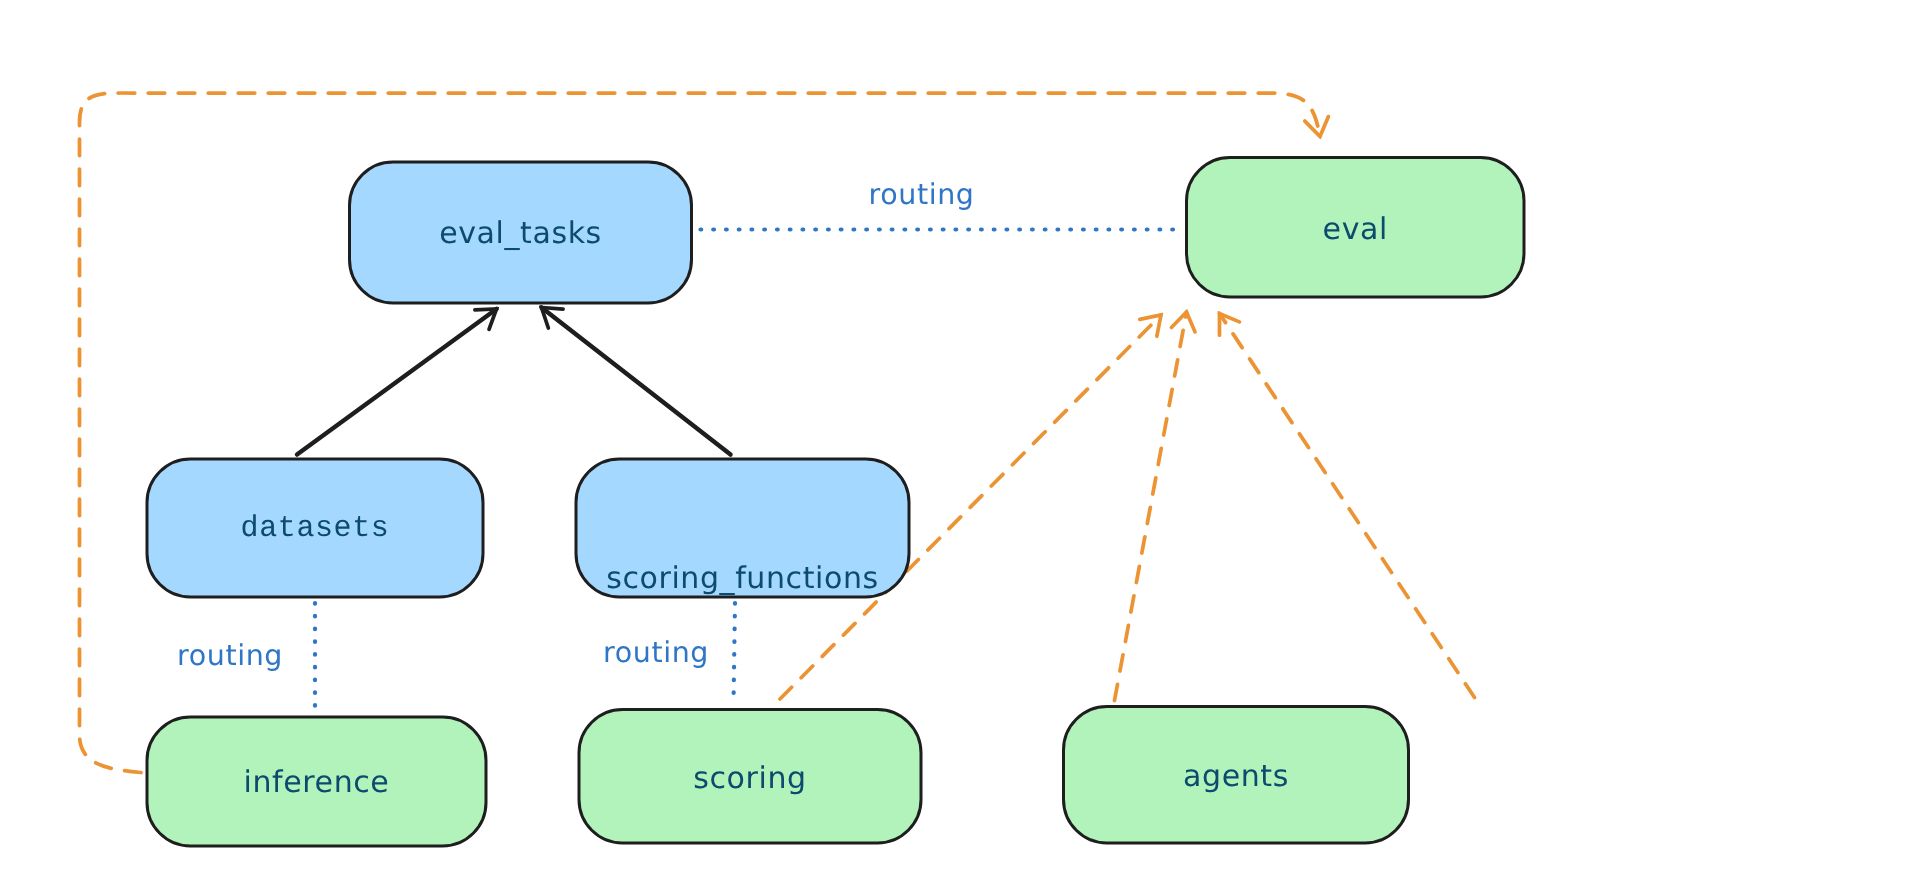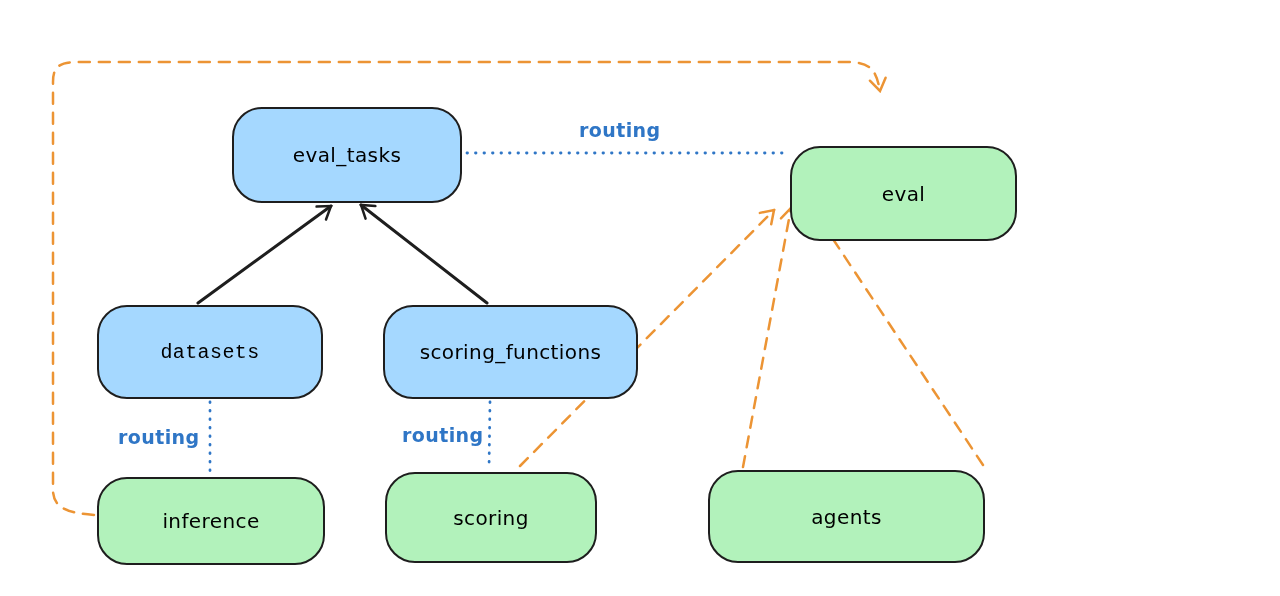--- a/index.html
+++ b/index.html
@@ -20,31 +20,31 @@
   .node {
     position: absolute;
     z-index: 2;
     box-sizing: border-box;
     border: 2.5px solid #1e1e1e;
     border-radius: 30px;
     display: flex;
     align-items: center;
     justify-content: center;
     font-size: 20px;
-    color: #000000;
+    color: #0c4a6e;
     letter-spacing: 0.4px;
   }
   .node.blue  { background: #a5d8ff; }
   .node.green { background: #b2f2bb; }
   .edge-label {
     position: absolute;
     z-index: 3;
     color: #2f76c6;
     font-size: 19px;
-    font-weight: bold;
+    font-weight: normal;
     letter-spacing: 0.4px;
     white-space: nowrap;
   }
 </style>
 </head>
 <body>
 
 <div class="canvas">
 
   <svg class="wires" viewBox="0 0 1280 596">
@@ -68,41 +68,41 @@
     <path d="M 743 467 L 791 208" fill="none" stroke="#ec9434" stroke-width="2.5" stroke-linecap="round" stroke-dasharray="11 9" marker-end="url(#ah-orange)"></path>
     <path d="M 983 465 L 813 209" fill="none" stroke="#ec9434" stroke-width="2.5" stroke-linecap="round" stroke-dasharray="11 9" marker-end="url(#ah-orange)"></path>
 
     <path d="M 94 515 C 72 513 53 510 53 490 L 53 82 C 53 65 61 62 80 62 L 850 62 C 871 63 876 70 880 91" fill="none" stroke="#ec9434" stroke-width="2.5" stroke-linecap="round" stroke-dasharray="11 9" marker-end="url(#ah-orange)"></path>
   </svg>
 
   <div class="node blue" style="left:232px; top:107px; width:230px; height:96px;">
     <span>eval_tasks</span>
   </div>
 
-  <div class="node green" style="left:790px; top:104px; width:227px; height:95px;margin-top:42px;">
+  <div class="node green" style="left:790px; top:104px; width:227px; height:95px;">
     <span>eval</span>
   </div>
 
   <div class="node blue" style="left:97px; top:305px; width:226px; height:94px;font-family:Liberation Mono, monospace;">
     <span>datasets</span>
   </div>
 
-  <div class="node blue" style="left:383px; top:305px; width:255px; height:94px;">
+  <div class="node blue" style="left:383px; top:305px; width:224px; height:94px;align-items:flex-end;">
     <span>scoring_functions</span>
   </div>
 
   <div class="node green" style="left:97px; top:477px; width:228px; height:88px;">
     <span>inference</span>
   </div>
 
-  <div class="node green" style="left:385px; top:472px; width:212px; height:91px;">
+  <div class="node green" style="left:385px; top:472px; width:230px; height:91px;">
     <span>scoring</span>
   </div>
 
-  <div class="node green" style="left:708px; top:470px; width:277px; height:93px;">
+  <div class="node green" style="left:708px; top:470px; width:232px; height:93px;">
     <span>agents</span>
   </div>
 
 
   <div class="edge-label" style="left:579px; top:119px;">routing</div>
   <div class="edge-label" style="left:118px; top:426px;">routing</div>
   <div class="edge-label" style="left:402px; top:424px;">routing</div>
 
 </div>
 

